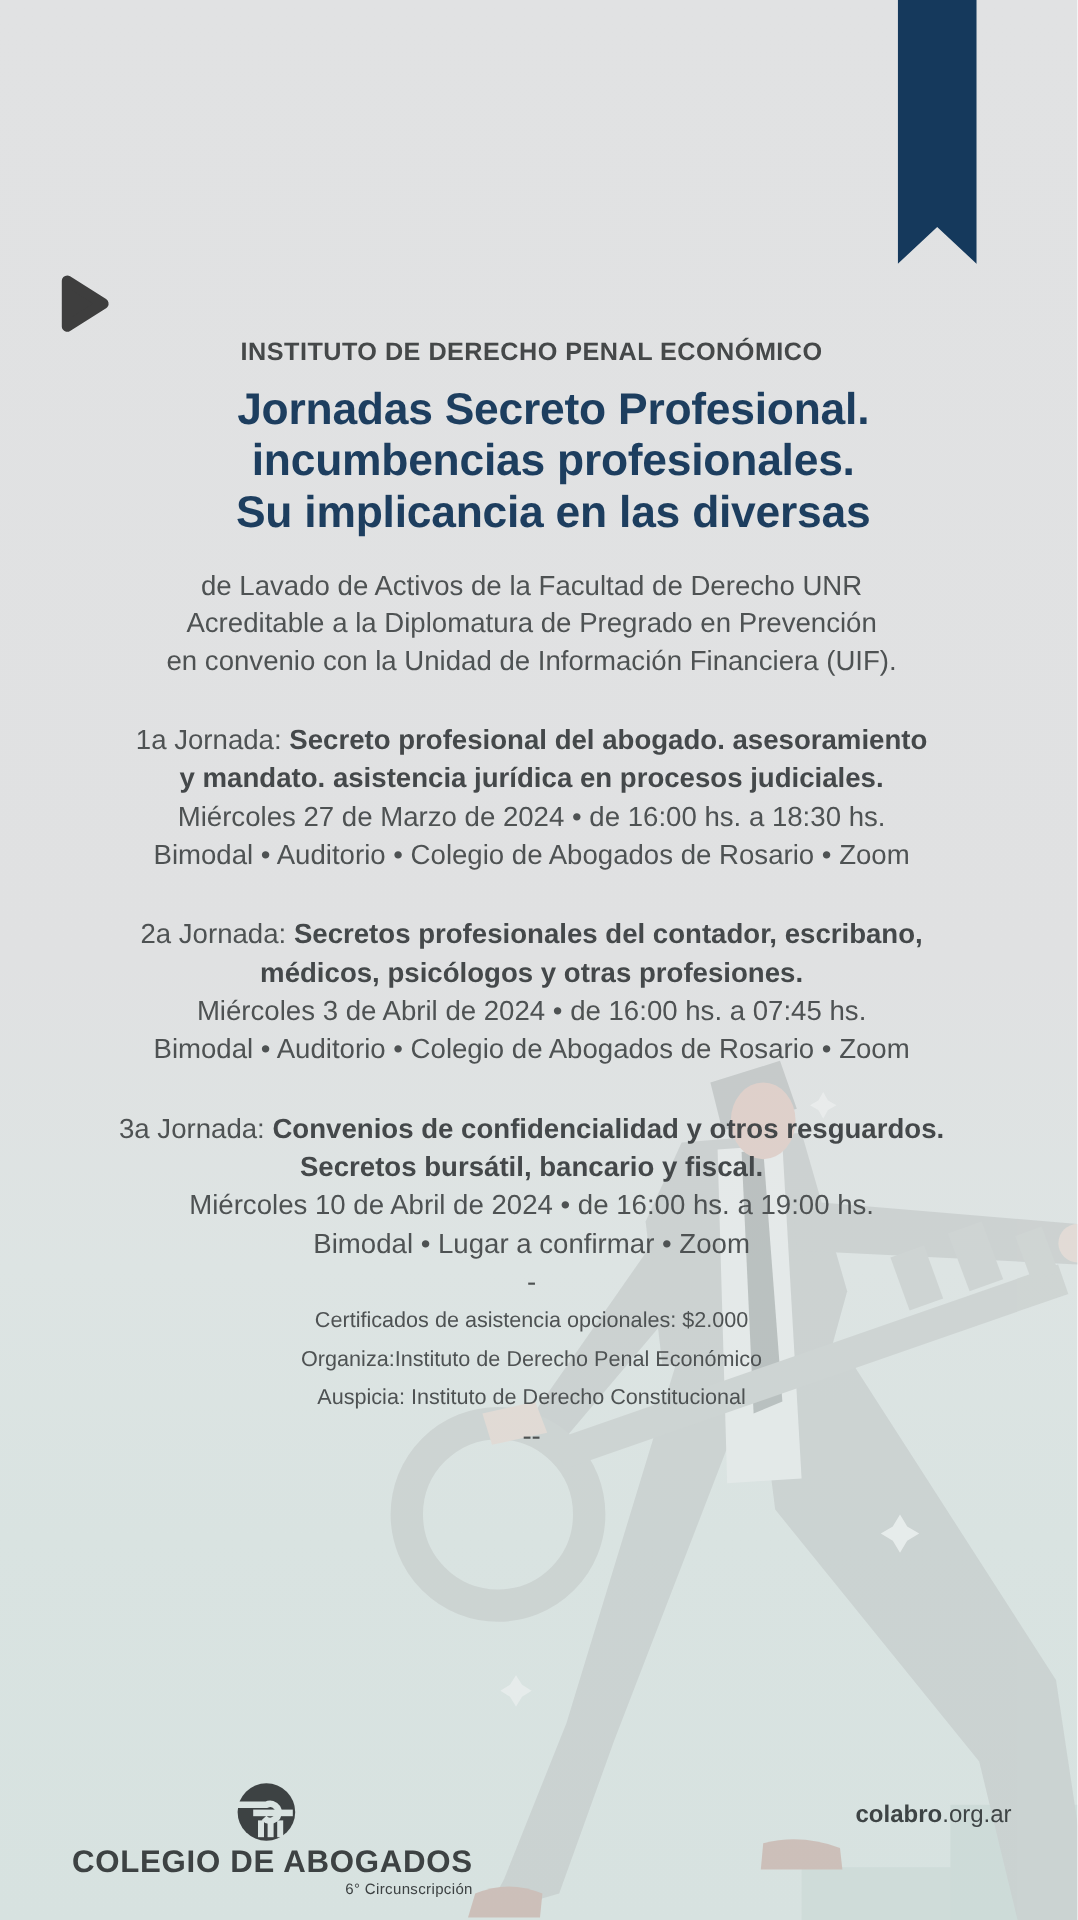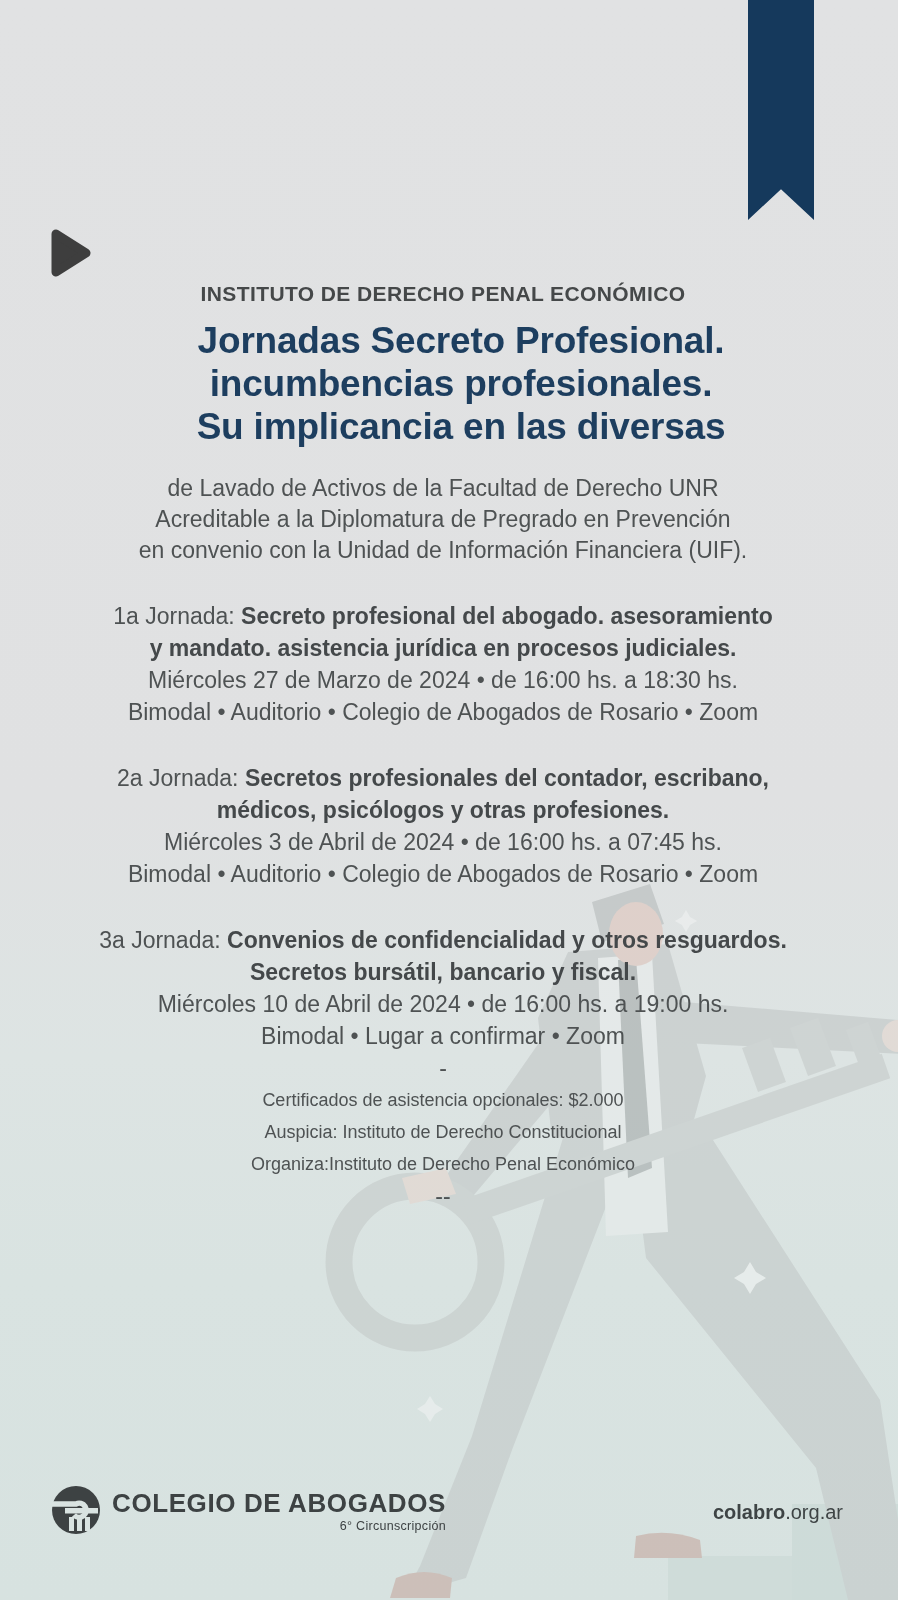--- a/index.html
+++ b/index.html
@@ -19,21 +19,21 @@
   .title{margin-top:13px;font-weight:bold;color:#1d3e5f;font-size:37px;line-height:43px;letter-spacing:-0.2px;}
   .title div{white-space:nowrap;margin-left:36px;}
   .intro{margin-top:25px;font-size:23px;line-height:31px;}
   .intro div{white-space:nowrap;}
   .jornada{margin-top:34px;font-size:23px;line-height:32px;}
   .jornada div{white-space:nowrap;}
   .jornada .bold{font-weight:bold;color:#44484a;}
   .sep{font-size:23px;line-height:32px;}
   .extras{font-size:18px;line-height:32px;}
   .extras div{white-space:nowrap;}
-  .footer-logo{position:absolute;left:50px;top:1484px;display:flex;align-items:center;}
+  .footer-logo{position:absolute;left:50px;top:1484px;display:flex;align-items:center;flex-direction:column;}
   .logo-icon{width:52px;height:52px;flex:0 0 auto;}
   .logo-textcol{margin-left:10px;display:flex;flex-direction:column;}
   .logo-title{font-weight:bold;font-size:26px;color:#3d4243;letter-spacing:0.6px;white-space:nowrap;}
   .logo-sub{font-size:12.5px;color:#3d4243;text-align:right;margin-top:0px;letter-spacing:0.3px;}
   .website{position:absolute;right:55px;top:1501px;font-size:20px;color:#3e4445;white-space:nowrap;}
   .website .b{font-weight:bold;}
 </style>
 </head>
 <body>
 
@@ -122,22 +122,22 @@
     </div>
 
     <div class="jornada">
       <div><span>3a Jornada: </span><span class="bold">Convenios de confidencialidad y otros resguardos.</span></div>
       <div class="bold">Secretos bursátil, bancario y fiscal.</div>
       <div>Miércoles 10 de Abril de 2024 • de 16:00 hs. a 19:00 hs.</div>
       <div>Bimodal • Lugar a confirmar • Zoom</div>
       <div class="sep">-</div>
       <div class="extras">
         <div>Certificados de asistencia opcionales: $2.000</div>
+        <div>Organiza:Instituto de Derecho Penal Económico</div>
         <div>Auspicia: Instituto de Derecho Constitucional</div>
-        <div>Organiza:Instituto de Derecho Penal Económico</div>
       </div>
       <div class="sep">--</div>
     </div>
   </div>
 
   <div class="footer-logo">
     <svg class="logo-icon" viewBox="0 0 52 52" xmlns="http://www.w3.org/2000/svg">
       <circle cx="26" cy="26" r="24" fill="#3d4243"></circle>
       <path d="M2 20 H26 a7 7 0 1 1 -2 11" stroke="#d9e3e1" stroke-width="5.5" fill="none"></path>
       <rect x="15" y="24" width="33" height="5.5" fill="#d9e3e1"></rect>

